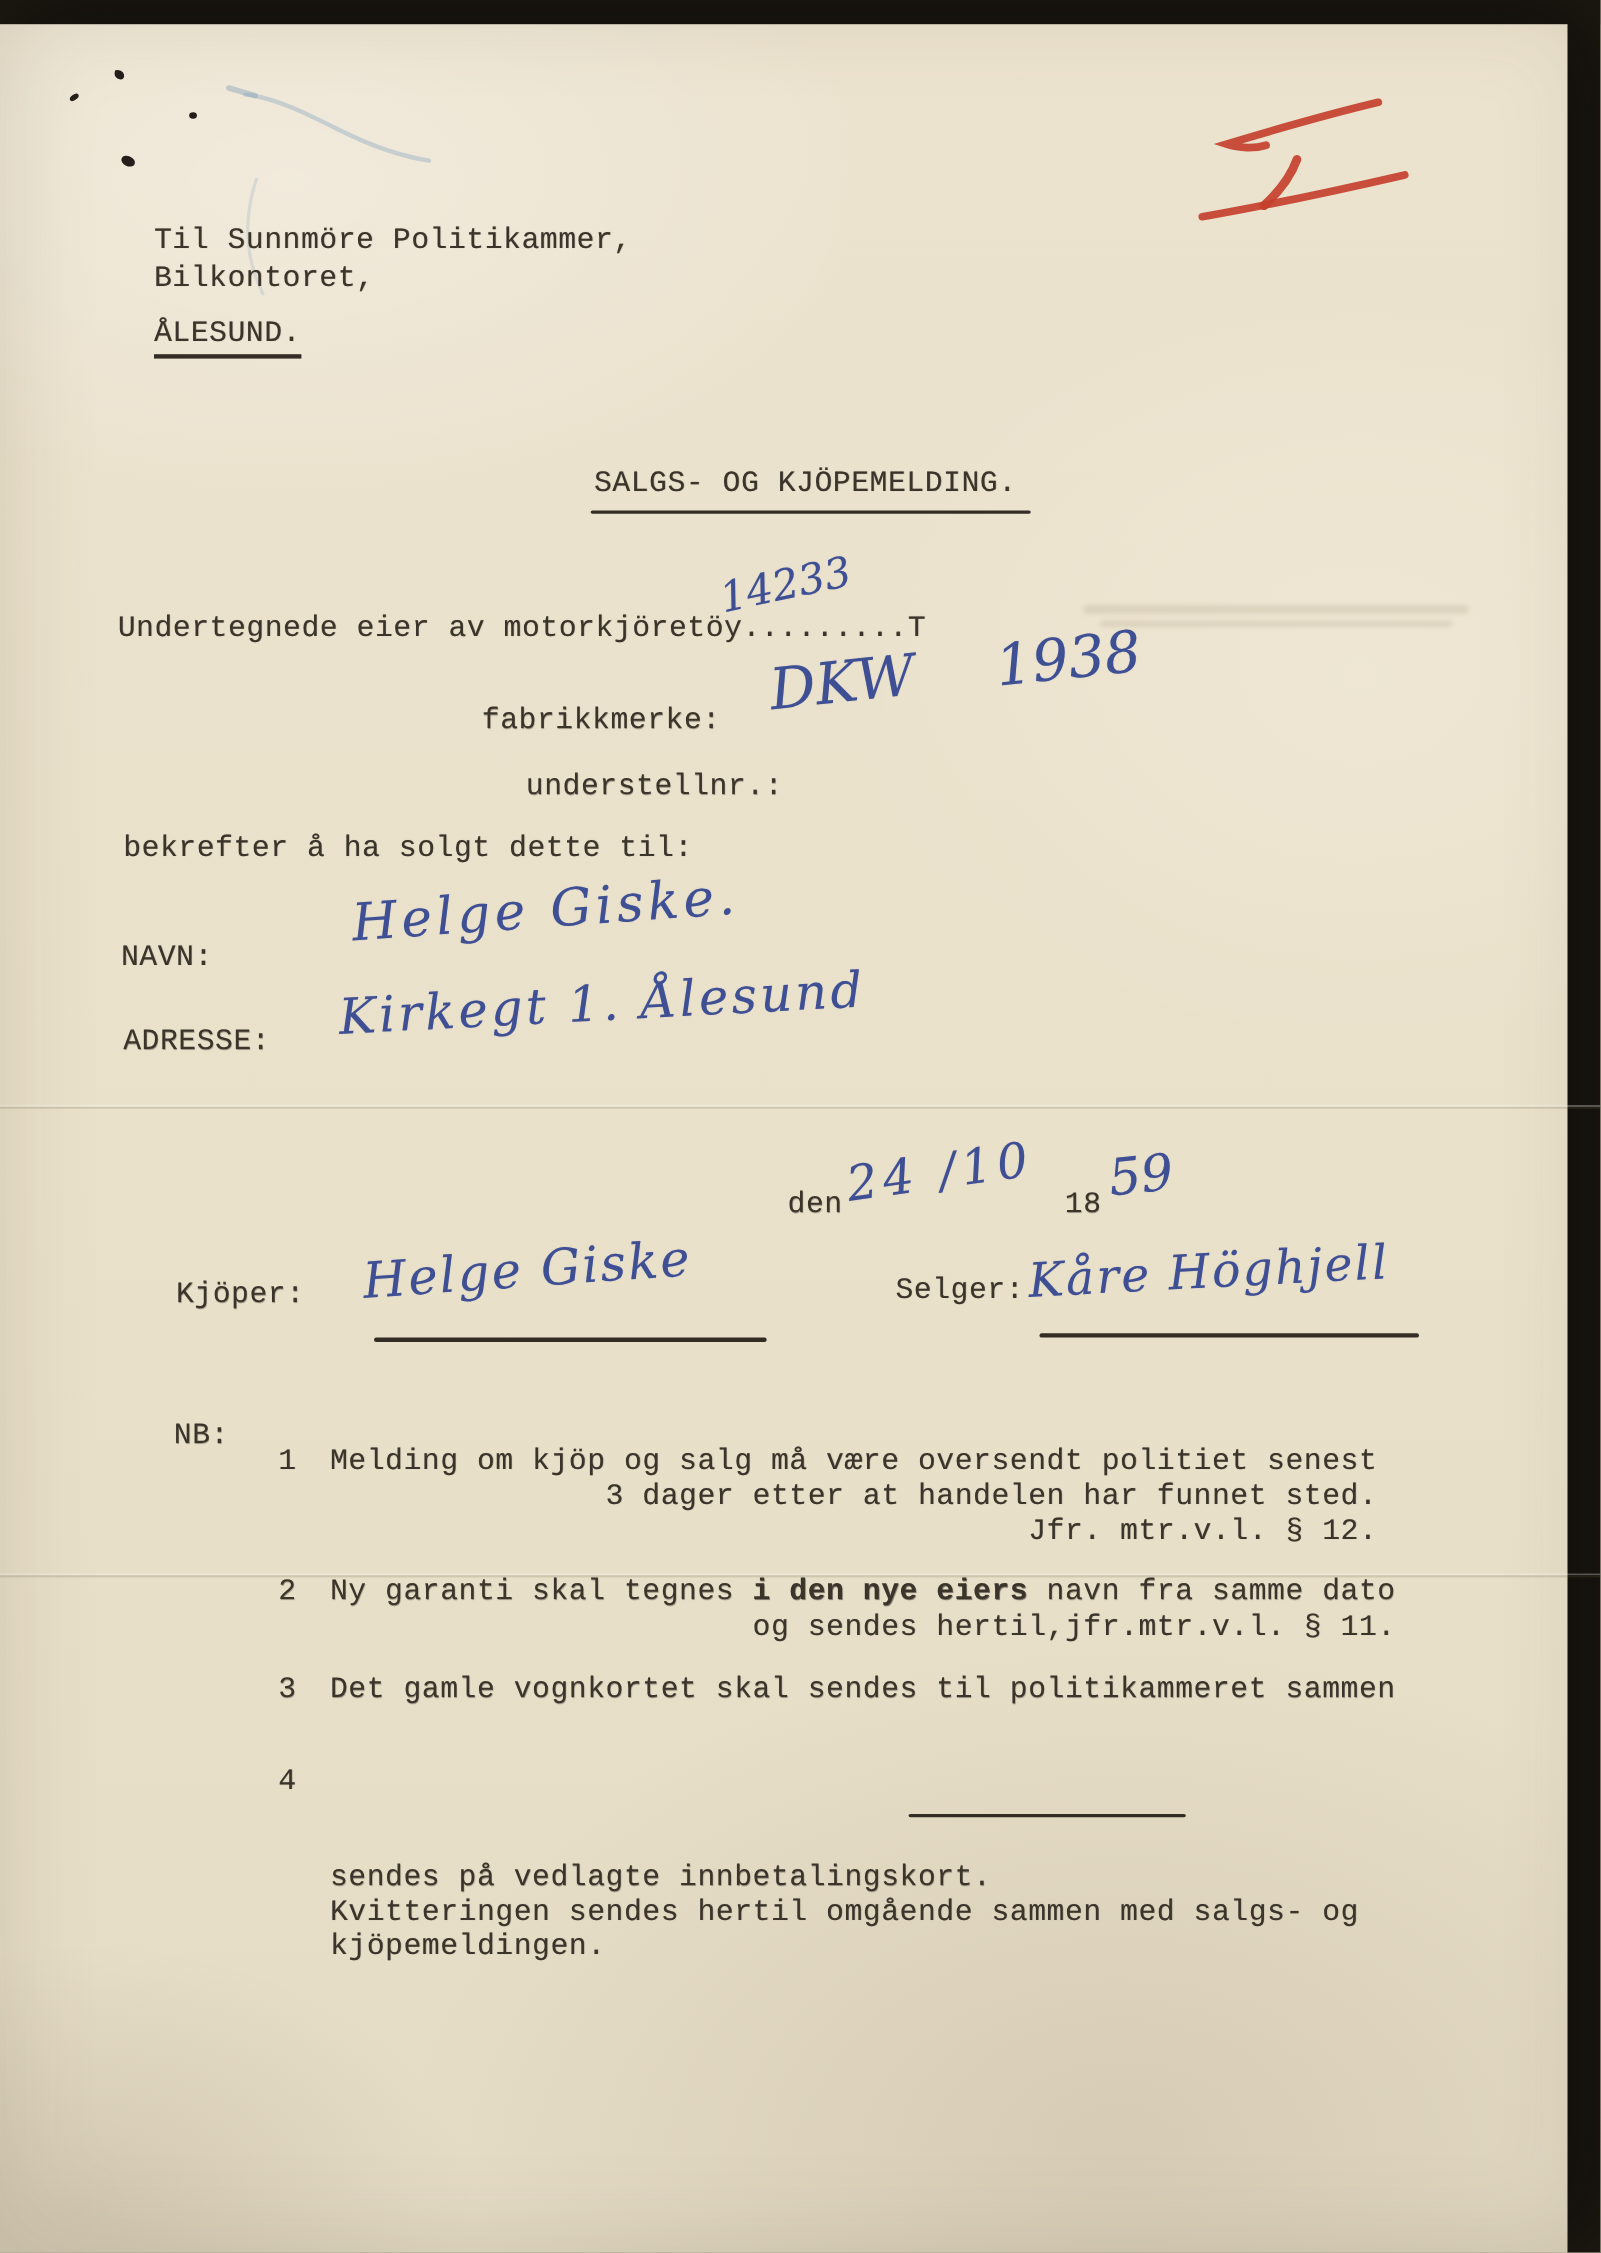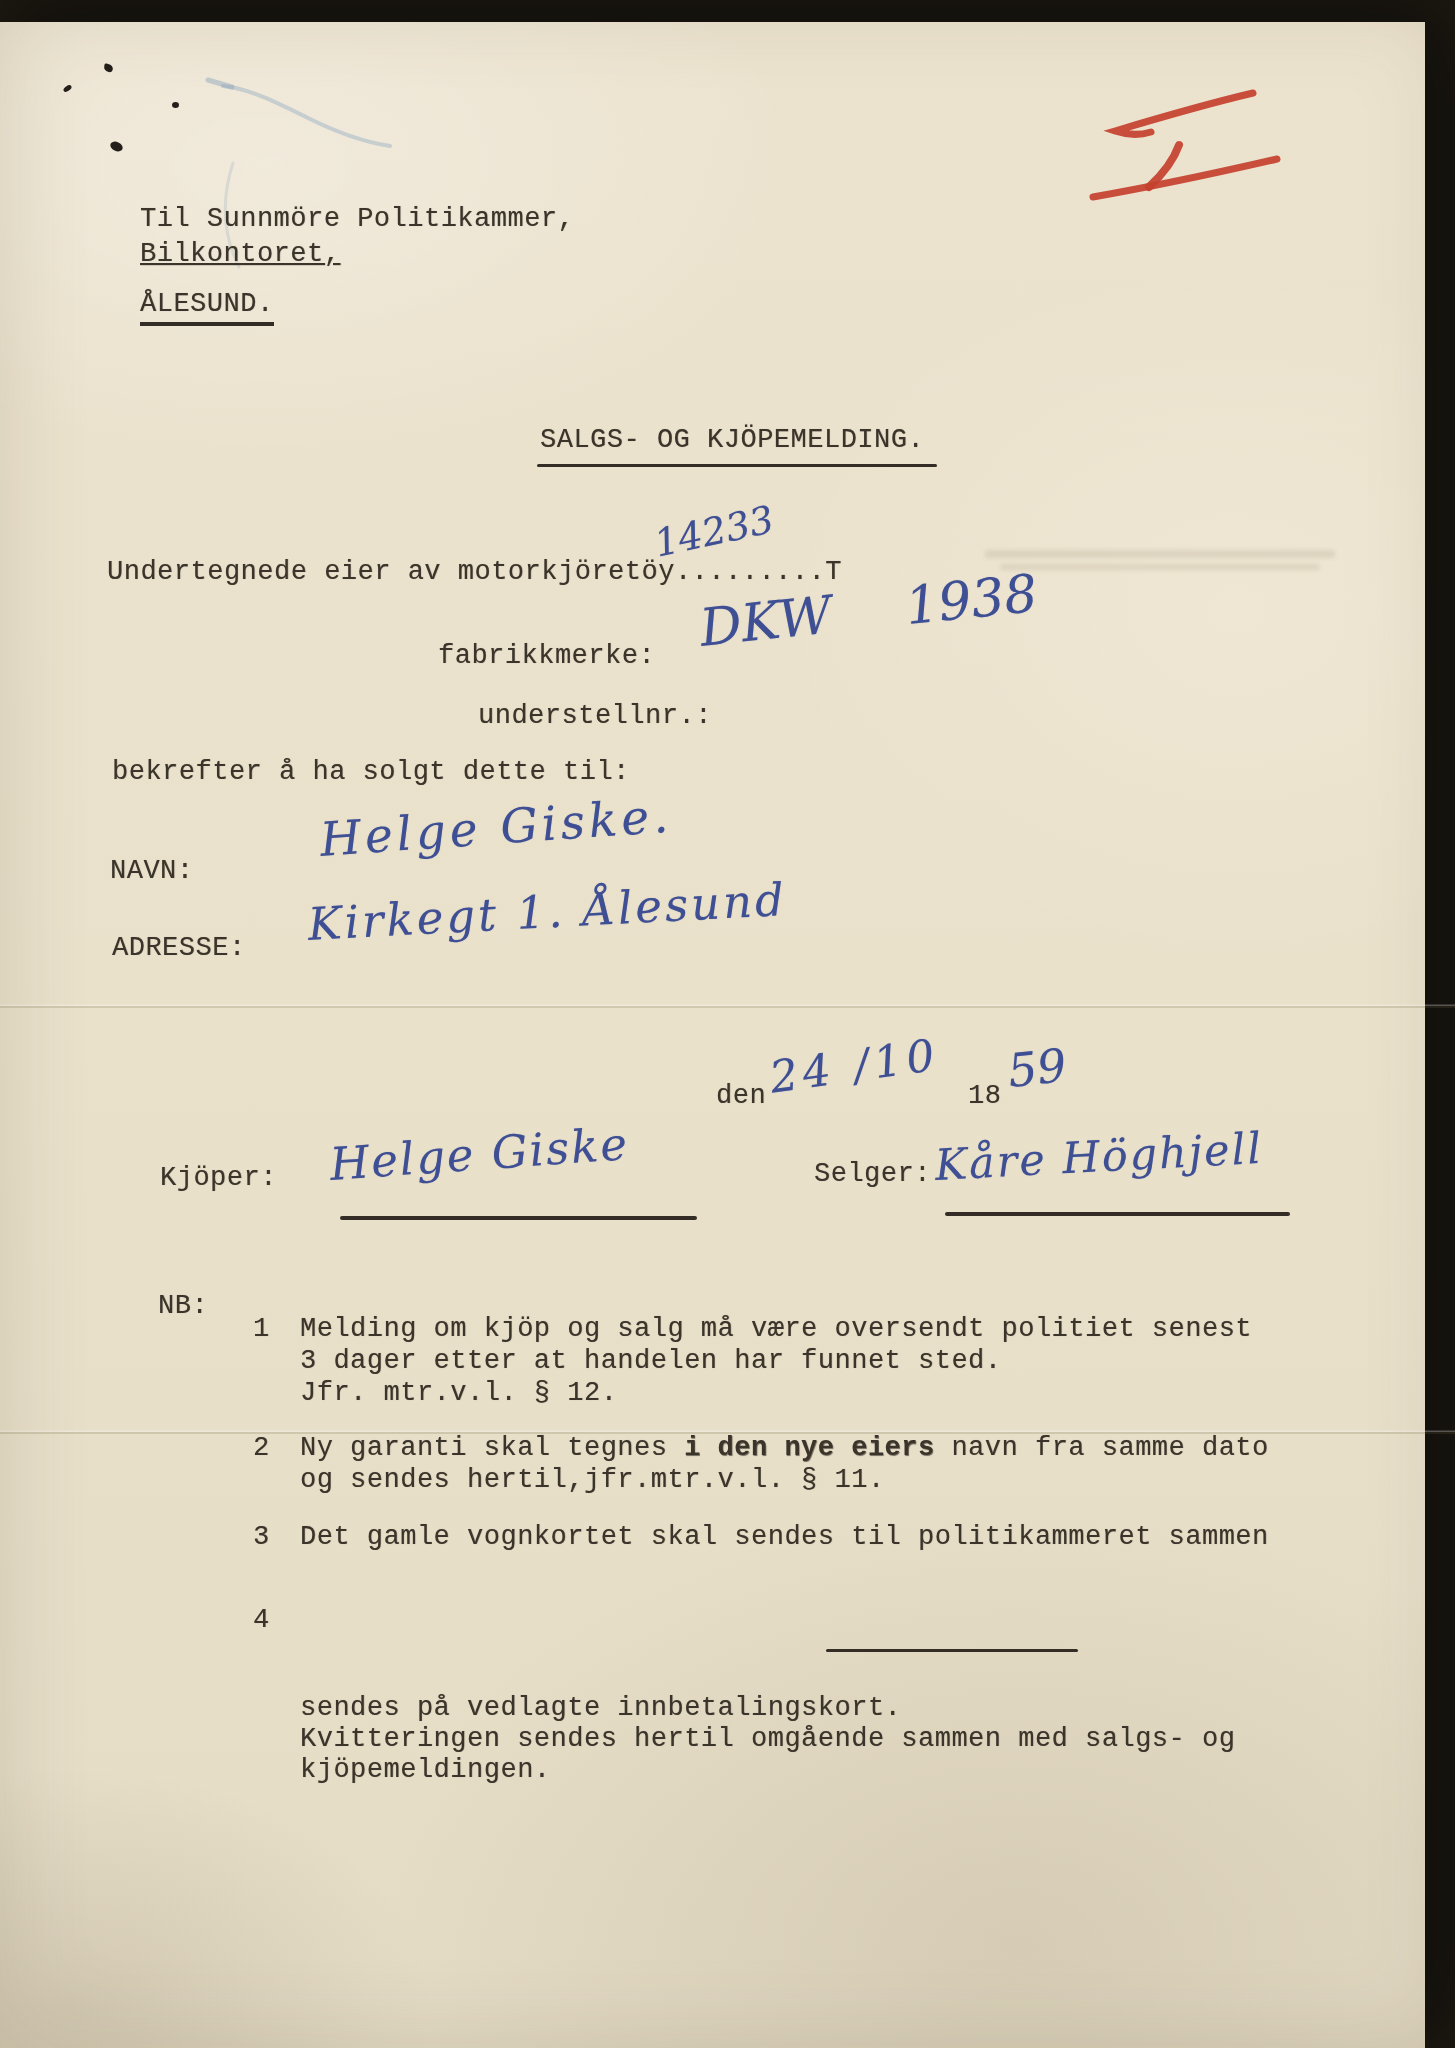--- a/index.html
+++ b/index.html
@@ -4,21 +4,21 @@
 <style>
   html,body{margin:0;padding:0;background:#1a1713;}
   #canvas{position:relative;width:1455px;height:2048px;overflow:hidden;
     background-color:#eae1cb;
     background-image:
       radial-gradient(ellipse 900px 500px at 18% 8%, rgba(255,255,255,0.28), transparent 60%),
       radial-gradient(ellipse 800px 600px at 85% 30%, rgba(255,252,240,0.18), transparent 60%),
       radial-gradient(ellipse 1000px 700px at 70% 95%, rgba(120,105,78,0.14), transparent 65%),
       radial-gradient(ellipse 600px 400px at 5% 98%, rgba(110,96,70,0.16), transparent 60%),
       linear-gradient(180deg,#ece3cf 0%,#eae1cb 50%,#e5dcc6 100%);
-    font-family:"Liberation Mono","DejaVu Sans Mono",monospace;}
+    font-family:"Liberation Mono","DejaVu Sans Mono",monospace;text-align:right;}
   #canvas::after{content:"";position:absolute;inset:0;pointer-events:none;
     box-shadow:inset 0 0 90px rgba(96,82,58,0.18);}
   .abs{position:absolute;}
   .t{position:absolute;font-family:"Liberation Mono","DejaVu Sans Mono",monospace;
      font-size:27px;line-height:32px;color:var(--c-typed,#3b342a);letter-spacing:0.5px;
      white-space:pre;text-shadow:0.4px 0.4px 0.7px rgba(59,52,42,0.45);}
   .b{font-weight:bold;text-shadow:0.7px 0.5px 0.8px rgba(40,35,28,0.6);}
   .hw{position:absolute;font-family:"DejaVu Serif","Liberation Serif",serif;
      font-style:italic;color:var(--c-ink,#3e4f94);white-space:pre;
      text-shadow:0 0 1px rgba(62,79,148,0.35);transform-origin:left center;}
@@ -26,21 +26,21 @@
   .crease{position:absolute;left:0;width:100%;height:2px;
      background:rgba(112,98,72,0.20);box-shadow:0 -1.5px 0 rgba(255,255,255,0.30);}
   .speck{position:absolute;background:#241f1a;border-radius:50%;}
   .smudge{position:absolute;background:rgba(110,95,70,0.13);filter:blur(2px);border-radius:3px;}
   .edge{position:absolute;background:#100e0b;}
 
   
   #edge-top{left:0;top:0;width:1455px;height:22px;}
   #edge-right{right:0;top:0;width:30px;height:2048px;}
   #rcpt1{left:140px;top:203px;}
-  #rcpt2{left:140px;top:238px;text-decoration:underline;}
+  #rcpt2{left:140px;top:238px;}
   #rcpt3{left:140px;top:288px;}
   #rcpt3 span{border-bottom:4px solid #332d25;padding-bottom:3px;}
   #redmark{left:1075px;top:75px;}
   #scribble-top{left:168px;top:58px;}
   #scribble-arc{left:205px;top:155px;}
   #title{left:540px;top:424px;}
   #title-rule{left:537px;top:464px;width:400px;height:3px;}
   #owner{left:107px;top:556px;}
   #owner-num{left:655px;top:522px;font-size:38px;transform:rotate(-12deg);}
   #ghost1{left:985px;top:550px;width:350px;height:8px;}

